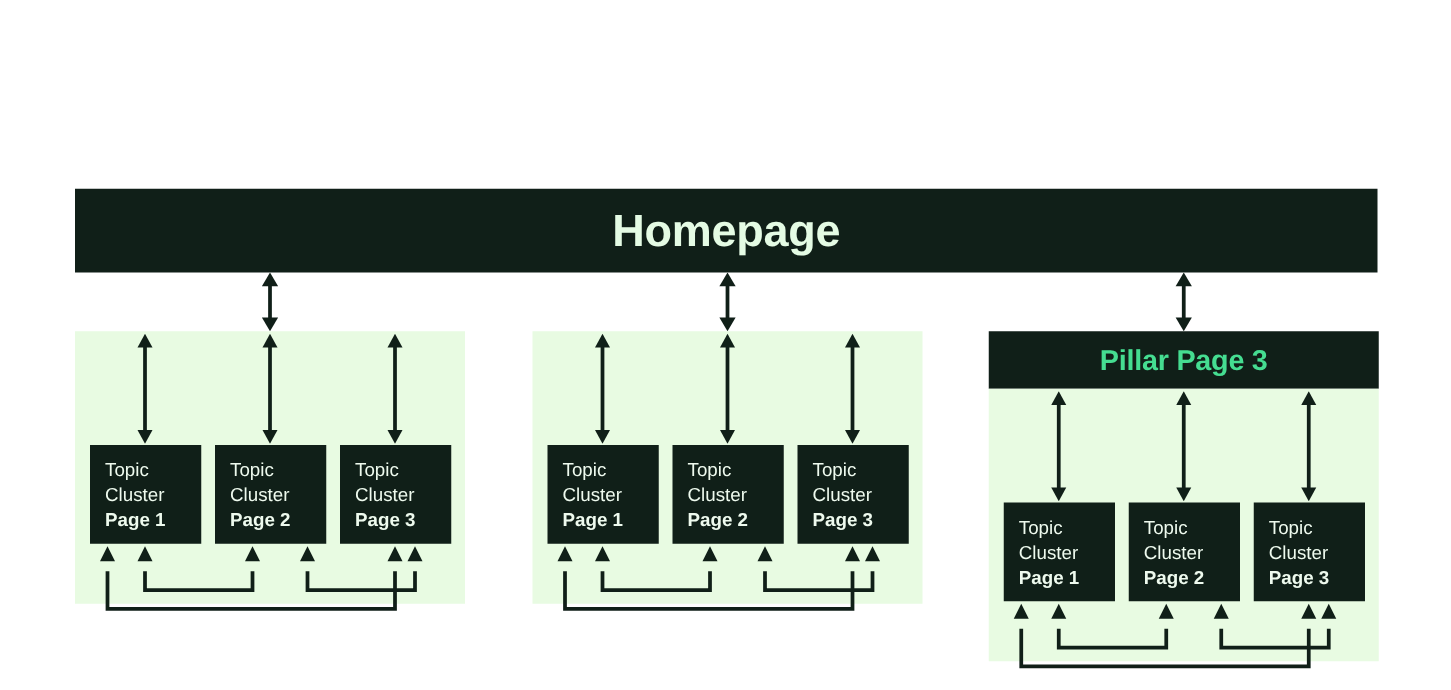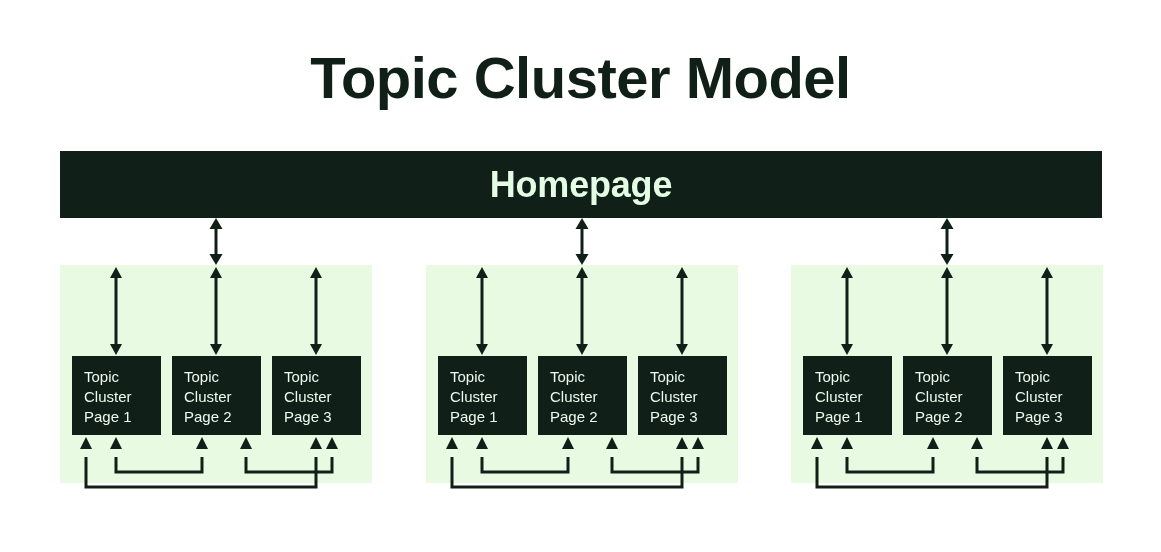--- a/index.html
+++ b/index.html
@@ -100,21 +100,21 @@
     width: 89px;
     height: 79px;
     background: #101f18;
     box-sizing: border-box;
     padding: 11px 0 0 12px;
     color: #eefaee;
     font-size: 15px;
     line-height: 1.33;
   }
   .topic-box .t-line { font-weight: 400; white-space: nowrap; }
-  .topic-box .t-page { font-weight: 400; white-space: nowrap; }
+  .topic-box .t-page { font-weight: 700; white-space: nowrap; }
   .tb-1 { left: 12px; }
   .tb-2 { left: 112px; }
   .tb-3 { left: 212px; }
 
   
   .mid-arrow {
     position: absolute;
     top: 2px;
     width: 22px;
     height: 88px;
@@ -131,21 +131,20 @@
     width: 312px;
     height: 60px;
     overflow: visible;
   }
 </style>
 </head>
 <body>
 
 <div id="canvas">
 
-  <div class="page-title">Topic Cluster Model</div>
 
   <div class="homepage-bar">
     <span class="homepage-label">Homepage</span>
   </div>
 
   <svg class="top-arrow" style="left:204px;" viewBox="0 0 24 47">
     <line x1="12" y1="9" x2="12" y2="38" stroke="#101f18" stroke-width="3"></line>
     <polygon points="12,0 5.5,11 18.5,11" fill="#101f18"></polygon>
     <polygon points="12,47 5.5,36 18.5,36" fill="#101f18"></polygon>
   </svg>
@@ -252,20 +251,23 @@
         <polygon points="56,4 50,16 62,16" fill="#101f18"></polygon>
         <polygon points="142,4 136,16 148,16" fill="#101f18"></polygon>
         <polygon points="186,4 180,16 192,16" fill="#101f18"></polygon>
         <polygon points="256,4 250,16 262,16" fill="#101f18"></polygon>
         <polygon points="272,4 266,16 278,16" fill="#101f18"></polygon>
       </svg>
     </div>
   </div>
 
   <div class="cluster cluster-3">
+    <div class="pillar-bar">
+      <span class="pillar-label">Pillar Page 3</span>
+    </div>
     <div class="cluster-body">
 
       <svg class="mid-arrow ma-1" viewBox="0 0 22 88">
         <line x1="11" y1="9" x2="11" y2="79" stroke="#101f18" stroke-width="3"></line>
         <polygon points="11,0 5,11 17,11" fill="#101f18"></polygon>
         <polygon points="11,88 5,77 17,77" fill="#101f18"></polygon>
       </svg>
       <svg class="mid-arrow ma-2" viewBox="0 0 22 88">
         <line x1="11" y1="9" x2="11" y2="79" stroke="#101f18" stroke-width="3"></line>
         <polygon points="11,0 5,11 17,11" fill="#101f18"></polygon>

